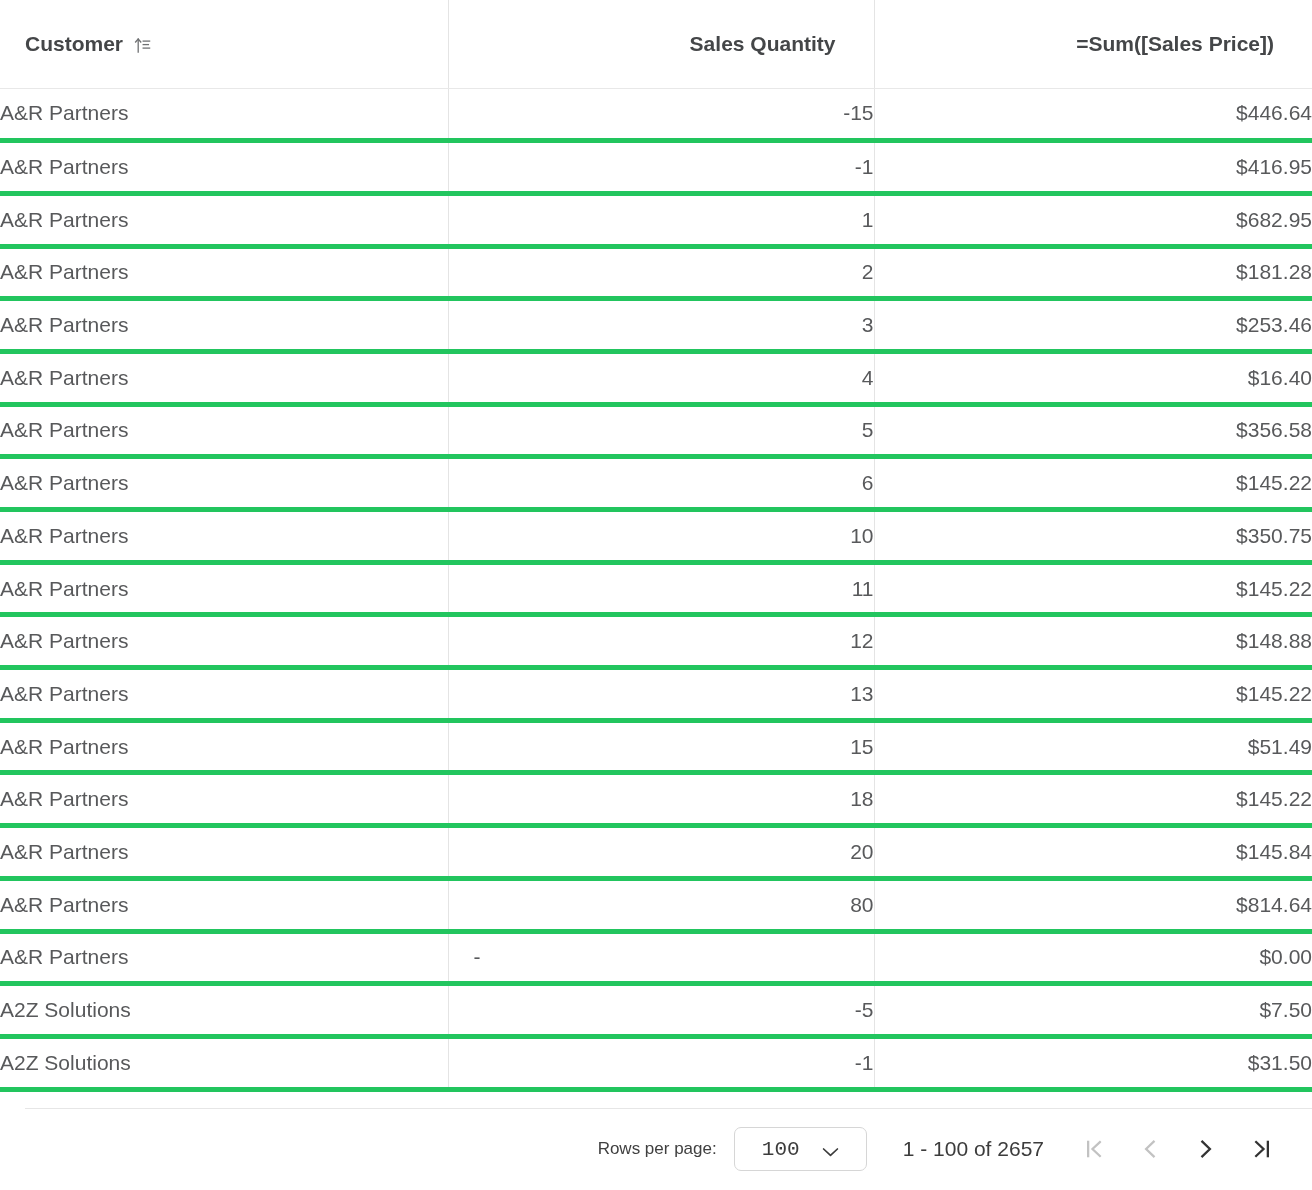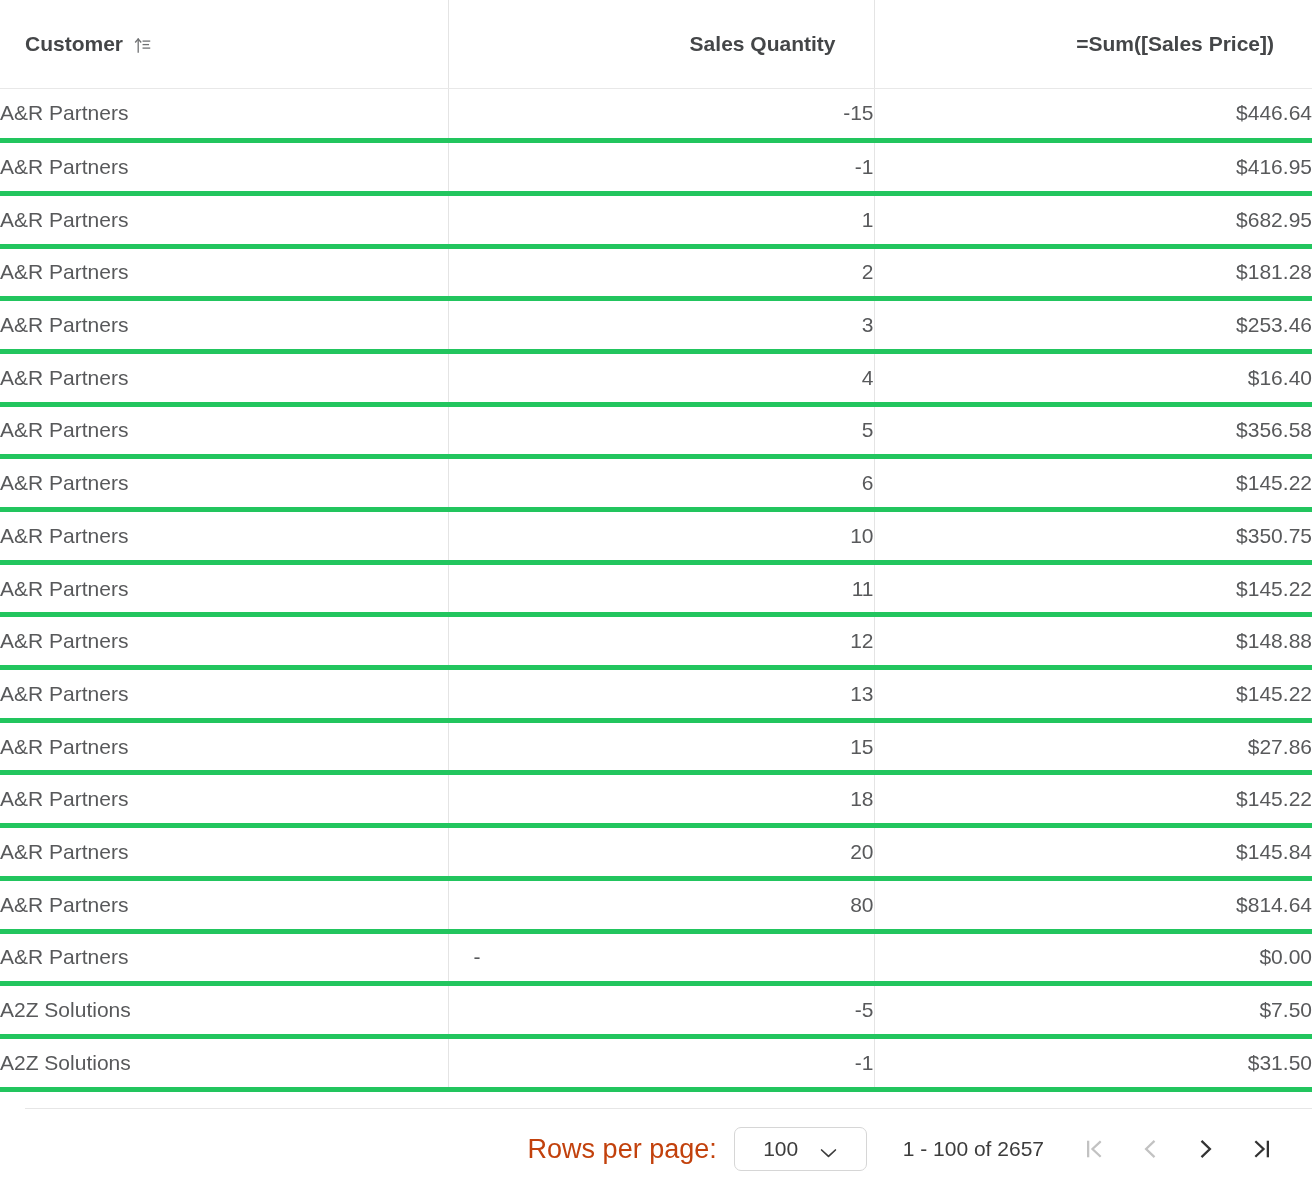--- a/index.html
+++ b/index.html
@@ -143,39 +143,40 @@
     content: "";
     position: absolute;
     top: 0;
     left: 25px;
     right: 0;
     height: 1px;
     background: #e6e6e6;
   }
 
   .pg-label {
-    font-size: 27px;
-    color: #c2410c;
+    font-size: 17px;
+    color: #404040;
     white-space: nowrap;
   }
 
   .pg-select {
     margin-left: 17px;
     height: 44px;
     min-width: 133px;
     box-sizing: border-box;
     border: 1px solid #d6d6d6;
     border-radius: 7px;
     background: #ffffff;
     display: flex;
     align-items: center;
     justify-content: center;
     gap: 22px;
     padding: 0 16px;
     cursor: pointer;
+    font-family: Liberation Mono, monospace;
   }
   .pg-select-value {
     font-size: 21px;
     color: #3c3c3c;
   }
   .chevron-down {
     width: 17px;
     height: 10px;
     flex: 0 0 auto;
   }
@@ -301,21 +302,21 @@
             <td class="c-price">$148.88</td>
           </tr>
           <tr class="data-row">
             <td class="c-customer">A&amp;R Partners</td>
             <td class="c-qty">13</td>
             <td class="c-price">$145.22</td>
           </tr>
           <tr class="data-row">
             <td class="c-customer">A&amp;R Partners</td>
             <td class="c-qty">15</td>
-            <td class="c-price">$27.86</td>
+            <td class="c-price">$51.49</td>
           </tr>
           <tr class="data-row">
             <td class="c-customer">A&amp;R Partners</td>
             <td class="c-qty">18</td>
             <td class="c-price">$145.22</td>
           </tr>
           <tr class="data-row">
             <td class="c-customer">A&amp;R Partners</td>
             <td class="c-qty">20</td>
             <td class="c-price">$145.84</td>

